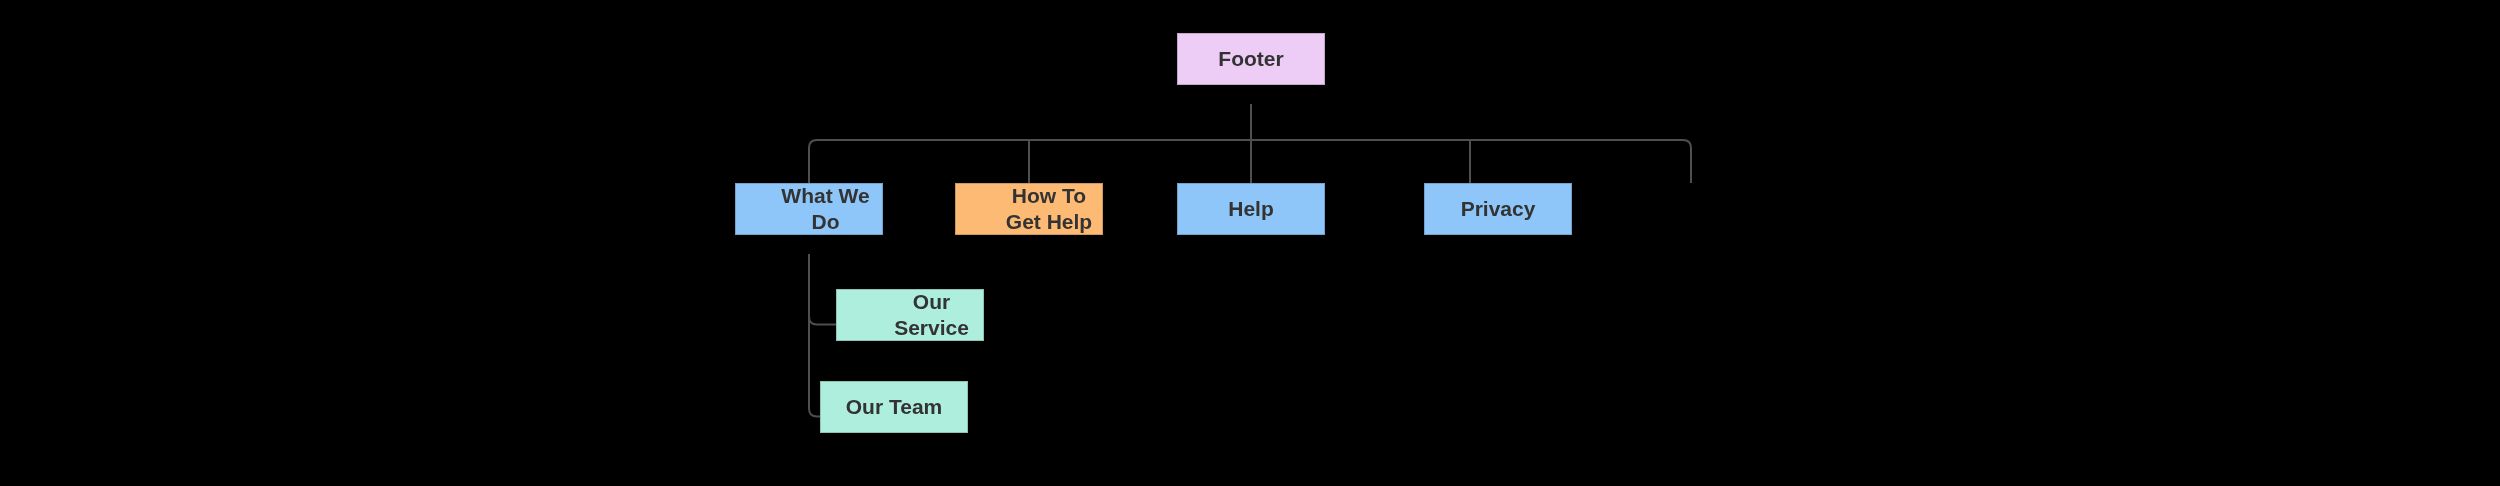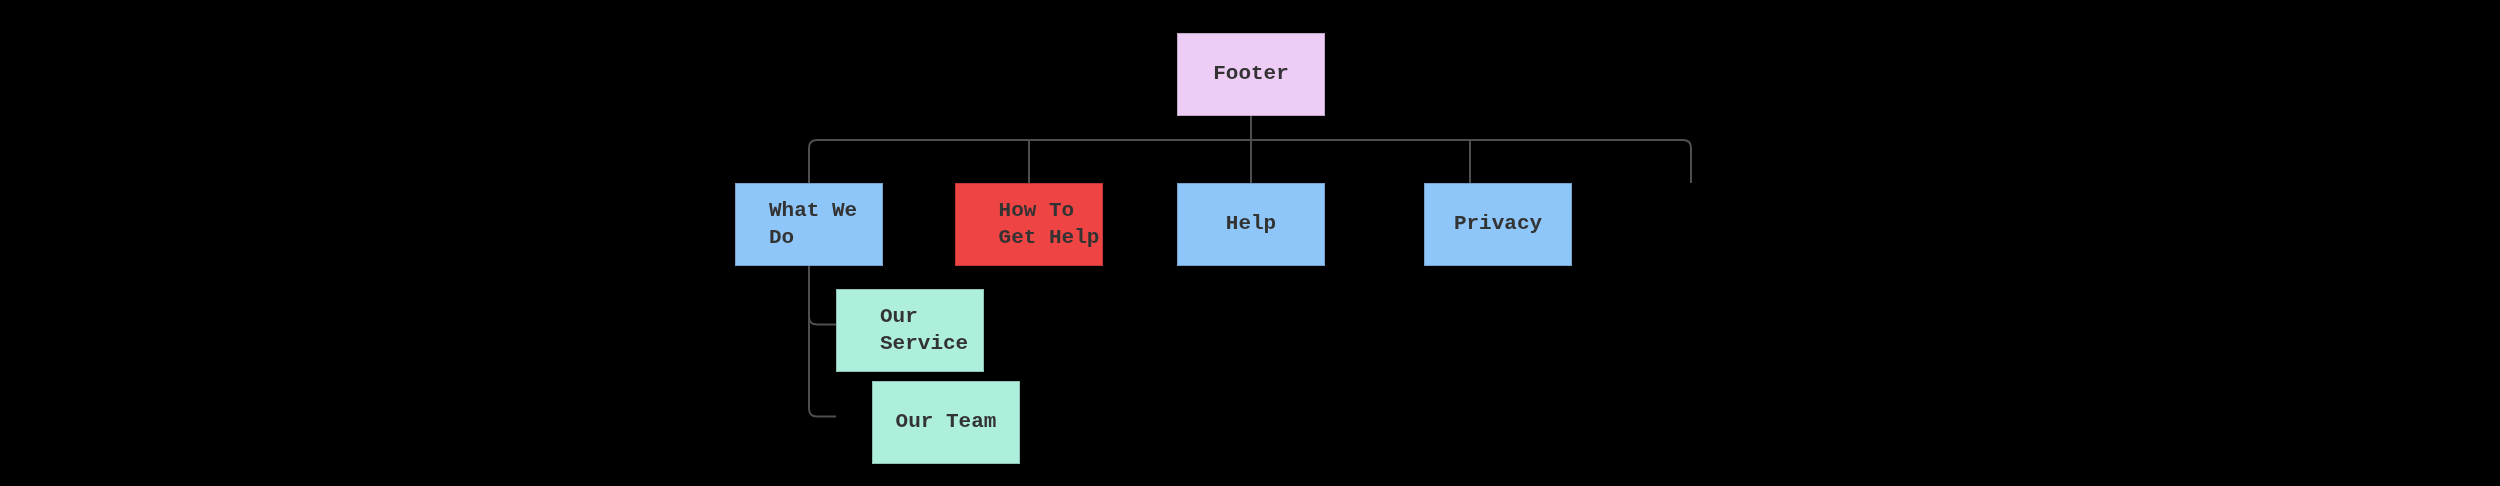--- a/index.html
+++ b/index.html
@@ -24,63 +24,63 @@
     display: block;
   }
   svg.edges path {
     fill: none;
     stroke: #4f4f4f;
     stroke-width: 2px;
   }
   .node {
     position: absolute;
     width: 148px;
-    height: 83px;
+    height: 52px;
     display: flex;
     align-items: center;
     justify-content: center;
+    text-align: center;
     box-sizing: border-box;
     border: 1px solid rgba(0,0,0,0.18);
     font-size: 21px;
     font-weight: 600;
     line-height: 1.25;
     color: #333333;
     white-space: pre-line;
     cursor: default;
-    font-family: Liberation Mono, monospace;
   }
   
   .pos-footer          { left: 1177px; top: 33px;  }
   .pos-what-we-do      { left: 735px;  top: 183px; padding-left: 33px; }
   .pos-how-to-get-help { left: 955px;  top: 183px; }
   .pos-news            { left: 1177px; top: 183px; }
   .pos-privacy         { left: 1396px; top: 183px; }
   .pos-disclaimer      { left: 1617px; top: 183px; }
   .pos-our-service     { left: 836px;  top: 289px; padding-left: 43px; }
-  .pos-our-team        { left: 872px;  top: 381px; }
+  .pos-our-team        { left: 820px;  top: 381px; }
 </style>
 </head>
 <body>
 
 <div class="canvas">
 
   <svg class="edges" viewBox="0 0 2500 486" xmlns="http://www.w3.org/2000/svg">
     <path d="M 1251 104 L 1251 183"></path>
     <path d="M 809 183 L 809 148 Q 809 140 817 140 L 1683 140 Q 1691 140 1691 148 L 1691 183"></path>
     <path d="M 1029 140 L 1029 183"></path>
     <path d="M 1470 140 L 1470 183"></path>
     <path d="M 809 254 L 809 316.5 Q 809 324.5 817 324.5 L 836 324.5"></path>
     <path d="M 809 254 L 809 408.5 Q 809 416.5 817 416.5 L 836 416.5"></path>
   </svg>
 
   <div class="node pos-footer" style="background-color: rgb(237, 204, 246);">Footer</div>
 
   <div class="node pos-what-we-do" style="background-color: rgb(142, 198, 249);">What We Do</div>
 
-  <div class="node pos-how-to-get-help" style="background-color: #ef4444; padding-left: 40px;">How To
+  <div class="node pos-how-to-get-help" style="background-color: #fdba74; padding-left: 40px;">How To
 Get Help</div>
 
   <div class="node pos-news" style="background-color: rgb(142, 198, 249);">Help</div>
 
   <div class="node pos-privacy" style="background-color: rgb(142, 198, 249); margin-left: 28px;">Privacy</div>
 
 
   <div class="node pos-our-service" style="background-color: rgb(174, 238, 221);">Our Service</div>
 
   <div class="node pos-our-team" style="background-color: rgb(174, 238, 221);">Our Team</div>

